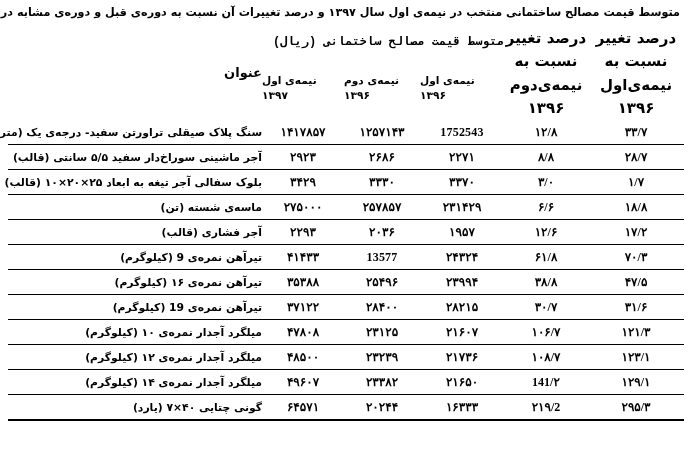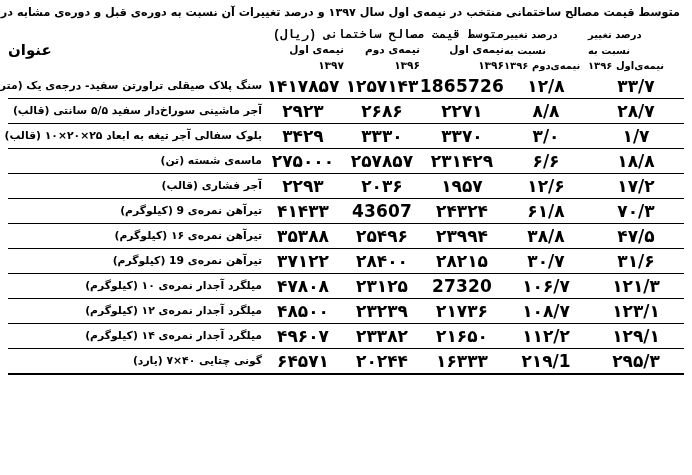--- a/index.html
+++ b/index.html
@@ -53,59 +53,60 @@
     border: 0;
     vertical-align: middle;
     font-weight: bold;
   }
 
   
   .rule-top   { border-top: 2.2px solid #000; }
 
   
   .hdr {
-    text-align: left;
-    font-size: 10px;
+    text-align: center;
+    font-size: 15px;
     font-weight: bold;
     line-height: 1.55;
     padding: 4px 2px;
   }
   .hdr-group {
     text-align: right;
     font-size: 12px;
     font-weight: bold;
     padding: 5px 2px 4px 2px;
     border-bottom: 0.9px solid #000;
     font-family: Liberation Mono, monospace;
   }
   .hdr-sub {
-    text-align: right;
+    text-align: left;
     font-size: 10.6px;
     font-weight: bold;
     line-height: 1.5;
     padding: 3px 2px 5px 2px;
   }
   .hdr-title-col {
-    text-align: left;
-    font-size: 15px;
+    text-align: right;
+    font-size: 13px;
     font-weight: bold;
   }
 
   
   .vsep-l { border-left: 0.9px solid #000; }
   .vsep-heavy-l { border-left: 2px solid #000; }
 
   
   .num {
     text-align: center;
-    font-size: 17px;
+    font-size: 12px;
     font-weight: bold;
     padding: 5px 2px;
     white-space: nowrap;
     letter-spacing: 0.2px;
+    font-family: Liberation Serif, serif;
   }
   .label {
     text-align: right;
     font-size: 10.8px;
     font-weight: bold;
     padding: 5px 10px 5px 6px;
     white-space: nowrap;
   }
 
   tr.data-row td {
@@ -175,21 +176,21 @@
           <div>۱۳۹۷</div>
         </td>
       </tr>
     </thead>
 
     <tbody id="table-body">
 
     <tr class="data-row first-data-row">
           <td class="num vsep-l">۳۳/۷</td>
           <td class="num vsep-l">۱۲/۸</td>
-          <td class="num vsep-l">1865726</td>
+          <td class="num vsep-l">1752543</td>
           <td class="num">۱۲۵۷۱۴۳</td>
           <td class="num">۱۴۱۷۸۵۷</td>
           <td class="label vsep-heavy-l">سنگ پلاک صیقلی تراورتن سفید- درجه‌ی یک (مترمربع)</td>
         </tr>
         <tr class="data-row">
           <td class="num vsep-l">۲۸/۷</td>
           <td class="num vsep-l">۸/۸</td>
           <td class="num vsep-l">۲۲۷۱</td>
           <td class="num">۲۶۸۶</td>
           <td class="num">۲۹۲۳</td>
@@ -216,21 +217,21 @@
           <td class="num vsep-l">۱۲/۶</td>
           <td class="num vsep-l">۱۹۵۷</td>
           <td class="num">۲۰۳۶</td>
           <td class="num">۲۲۹۳</td>
           <td class="label vsep-heavy-l">آجر فشاری (قالب)</td>
         </tr>
         <tr class="data-row">
           <td class="num vsep-l">۷۰/۳</td>
           <td class="num vsep-l">۶۱/۸</td>
           <td class="num vsep-l">۲۴۳۲۴</td>
-          <td class="num">43607</td>
+          <td class="num">13577</td>
           <td class="num">۴۱۴۳۳</td>
           <td class="label vsep-heavy-l">تیرآهن نمره‌ی 9 (کیلوگرم)</td>
         </tr>
         <tr class="data-row">
           <td class="num vsep-l">۴۷/۵</td>
           <td class="num vsep-l">۳۸/۸</td>
           <td class="num vsep-l">۲۳۹۹۴</td>
           <td class="num">۲۵۴۹۶</td>
           <td class="num">۳۵۳۸۸</td>
           <td class="label vsep-heavy-l">تیرآهن  نمره‌ی ۱۶ (کیلوگرم)</td>
@@ -239,44 +240,44 @@
           <td class="num vsep-l">۳۱/۶</td>
           <td class="num vsep-l">۳۰/۷</td>
           <td class="num vsep-l">۲۸۲۱۵</td>
           <td class="num">۲۸۴۰۰</td>
           <td class="num">۳۷۱۲۲</td>
           <td class="label vsep-heavy-l">تیرآهن  نمره‌ی 19 (کیلوگرم)</td>
         </tr>
         <tr class="data-row">
           <td class="num vsep-l">۱۲۱/۳</td>
           <td class="num vsep-l">۱۰۶/۷</td>
-          <td class="num vsep-l">27320</td>
+          <td class="num vsep-l">۲۱۶۰۷</td>
           <td class="num">۲۳۱۲۵</td>
           <td class="num">۴۷۸۰۸</td>
           <td class="label vsep-heavy-l">میلگرد آجدار  نمره‌ی ۱۰ (کیلوگرم)</td>
         </tr>
         <tr class="data-row">
           <td class="num vsep-l">۱۲۳/۱</td>
           <td class="num vsep-l">۱۰۸/۷</td>
           <td class="num vsep-l">۲۱۷۳۶</td>
           <td class="num">۲۳۲۳۹</td>
           <td class="num">۴۸۵۰۰</td>
           <td class="label vsep-heavy-l">میلگرد آجدار  نمره‌ی ۱۲ (کیلوگرم)</td>
         </tr>
         <tr class="data-row">
           <td class="num vsep-l">۱۲۹/۱</td>
-          <td class="num vsep-l">۱۱۲/۲</td>
+          <td class="num vsep-l">141/۲</td>
           <td class="num vsep-l">۲۱۶۵۰</td>
           <td class="num">۲۳۳۸۲</td>
           <td class="num">۴۹۶۰۷</td>
           <td class="label vsep-heavy-l">میلگرد آجدار  نمره‌ی ۱۴ (کیلوگرم)</td>
         </tr>
         <tr class="data-row">
           <td class="num vsep-l">۲۹۵/۳</td>
-          <td class="num vsep-l">۲۱۹/1</td>
+          <td class="num vsep-l">۲۱۹/2</td>
           <td class="num vsep-l">۱۶۳۳۳</td>
           <td class="num">۲۰۲۴۴</td>
           <td class="num">۶۴۵۷۱</td>
           <td class="label vsep-heavy-l">گونی چتایی ۴۰×۷ (یارد)</td>
         </tr>
       </tbody>
   </table>
 
 </div>
 

